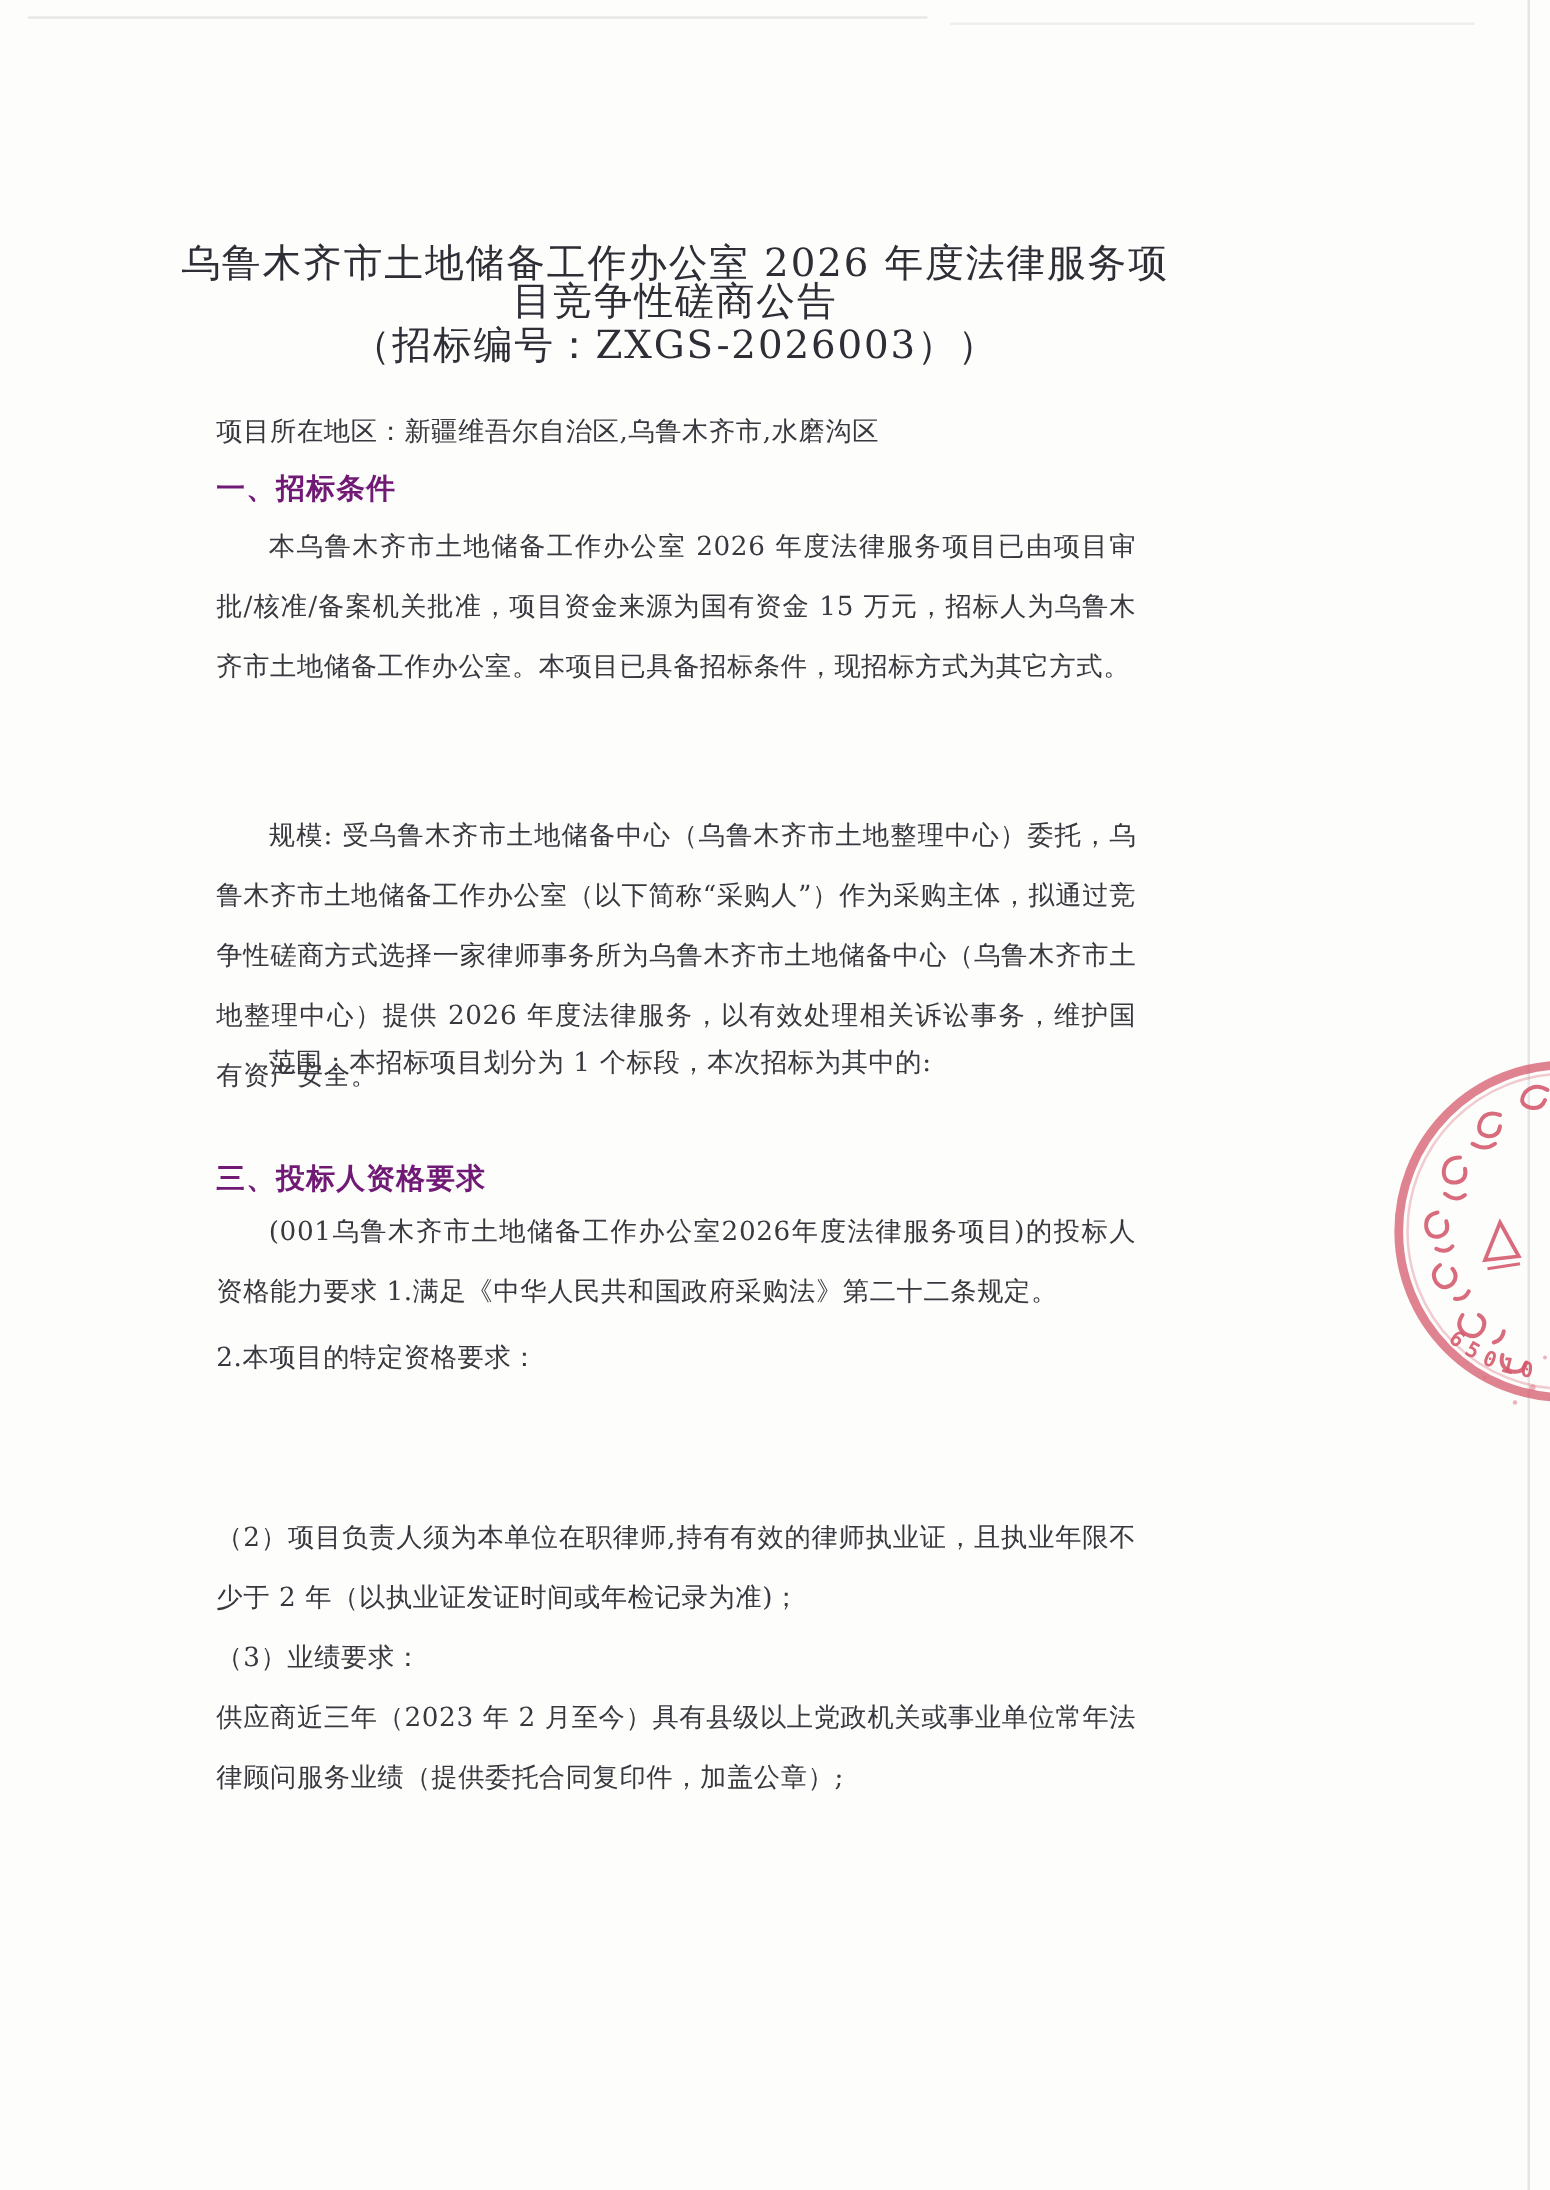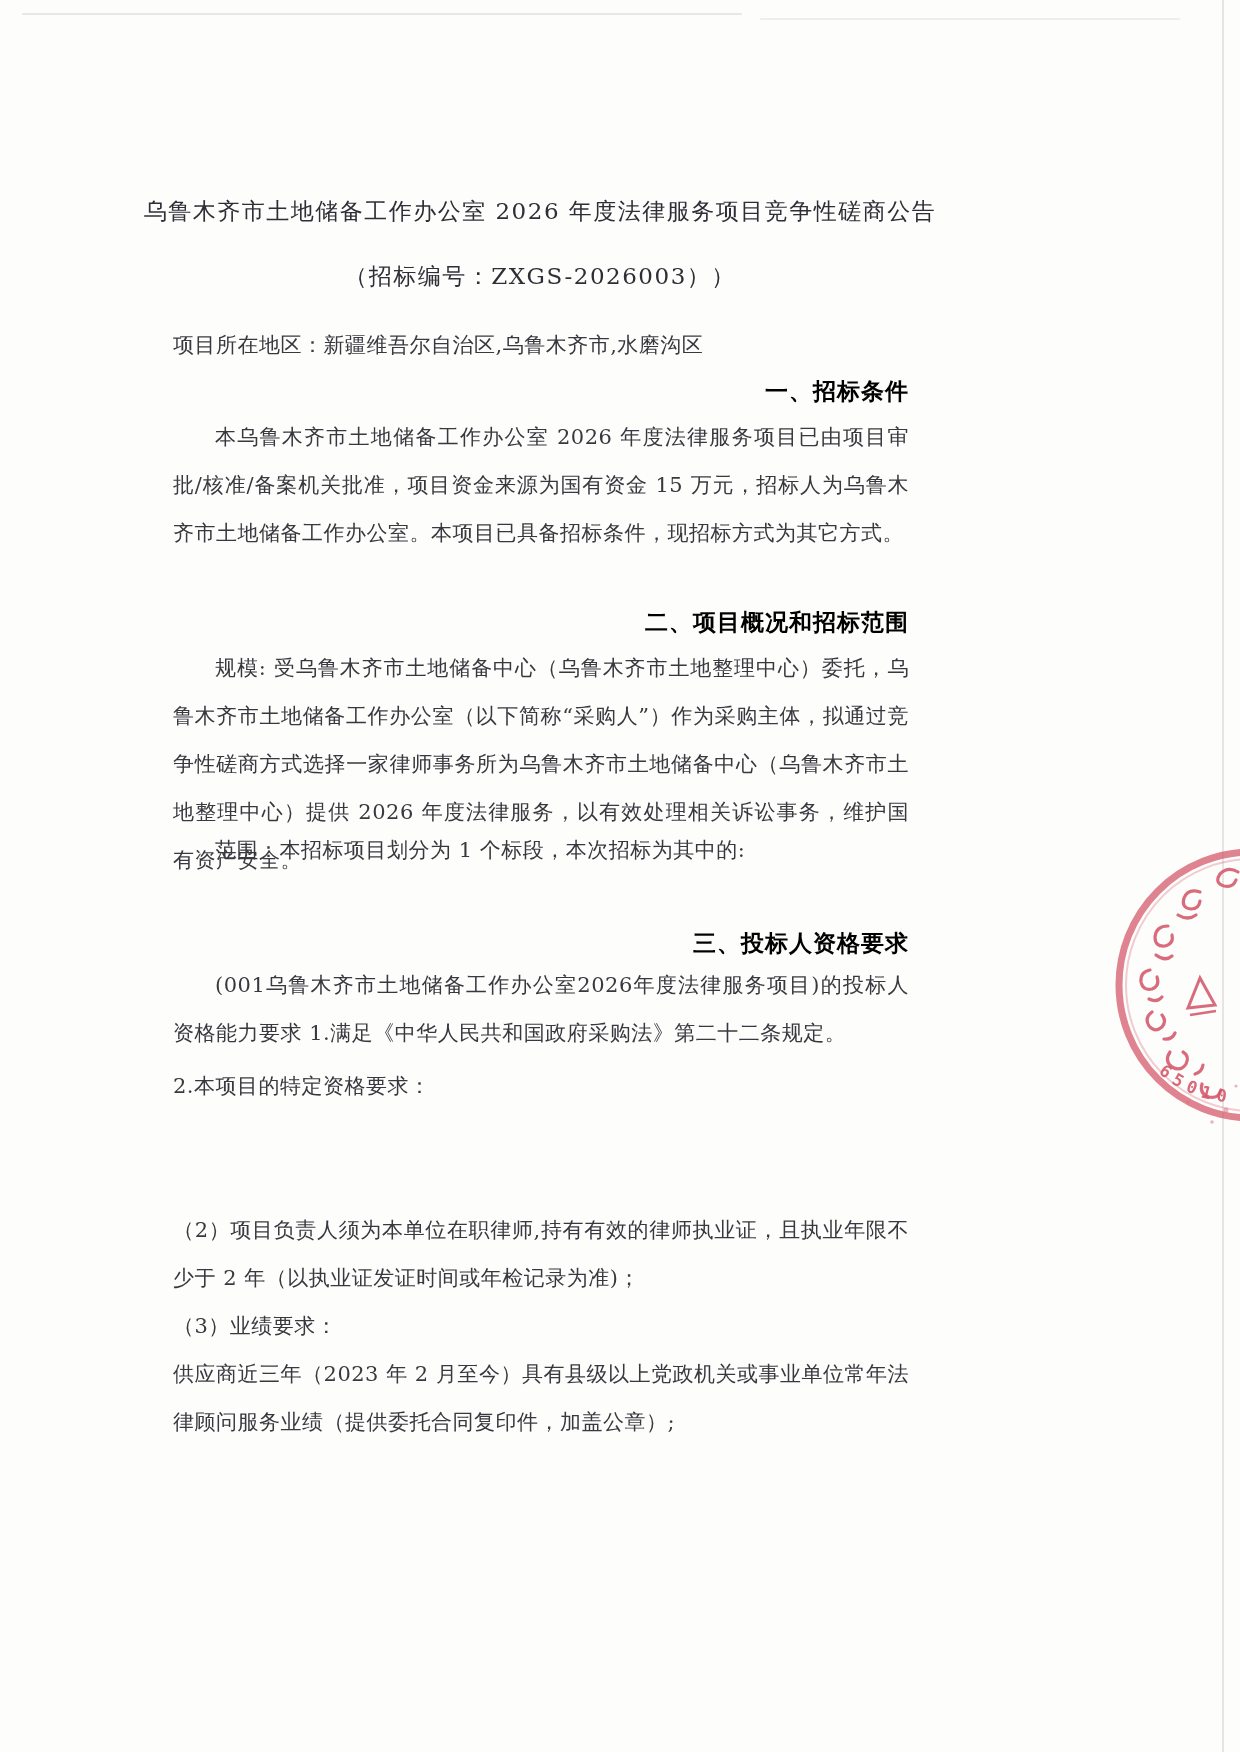--- a/index.html
+++ b/index.html
@@ -11,26 +11,26 @@
   }
   .t {
     position:absolute; left:173px; width:736px;
     font-size:21px; line-height:48px;
     text-align:justify; letter-spacing:0.5px;
   }
   .indent { text-indent:2em; }
   .indent-sm { text-indent:1em; }
   .h {
     font-weight:bold; font-size:23px; line-height:30px;
-    text-align:right; letter-spacing:1px; color:#000000;
+    text-align:left; letter-spacing:1px; color:#701a75;
     font-family:"DejaVu Sans","Liberation Sans",sans-serif;
   }
   .title-line {
     position:absolute; left:140px; width:800px;
-    text-align:center; font-size:23px; line-height:30px;
+    text-align:center; font-size:31px; line-height:30px;
     letter-spacing:1.5px; color:#2e2e36;
   }
   .loc { line-height:24px; text-align:left; }
   .artifact { position:absolute; background:#d9d6d2; opacity:0.55; border-radius:2px; }
   .edge-line { position:absolute; left:1222px; top:0; width:2px; height:1752px; background:#e5e5e8; }
   .stamp-svg { position:absolute; left:1040px; top:840px; }
 </style>
 </head>
 <body>
 
@@ -41,21 +41,20 @@
   <div class="edge-line"></div>
 
   <div class="title-line" style="top:196px;">乌鲁木齐市土地储备工作办公室 2026 年度法律服务项目竞争性磋商公告</div>
   <div class="title-line" style="top:261px;">（招标编号：ZXGS-2026003））</div>
 
   <div class="t loc" style="top:333px;">项目所在地区：新疆维吾尔自治区,乌鲁木齐市,水磨沟区</div>
 
   <div class="t h" style="top:376px;">一、招标条件</div>
   <div class="t indent" style="top:413px;">本乌鲁木齐市土地储备工作办公室 2026 年度法律服务项目已由项目审批/核准/备案机关批准，项目资金来源为国有资金 15 万元，招标人为乌鲁木齐市土地储备工作办公室。本项目已具备招标条件，现招标方式为其它方式。</div>
 
-  <div class="t h" style="top:607px;">二、项目概况和招标范围</div>
   <div class="t indent" style="top:644px;">规模: 受乌鲁木齐市土地储备中心（乌鲁木齐市土地整理中心）委托，乌鲁木齐市土地储备工作办公室（以下简称“采购人”）作为采购主体，拟通过竞争性磋商方式选择一家律师事务所为乌鲁木齐市土地储备中心（乌鲁木齐市土地整理中心）提供 2026 年度法律服务，以有效处理相关诉讼事务，维护国有资产安全。</div>
   <div class="t indent" style="top:826px;">范围：本招标项目划分为 1 个标段，本次招标为其中的:</div>
 
   <div class="t h" style="top:928px;">三、投标人资格要求</div>
   <div class="t indent" style="top:961px;">(001乌鲁木齐市土地储备工作办公室2026年度法律服务项目)的投标人资格能力要求 1.满足《中华人民共和国政府采购法》第二十二条规定。</div>
   <div class="t" style="top:1062px;">2.本项目的特定资格要求：</div>
   <div class="t" style="top:1206px;">（2）项目负责人须为本单位在职律师,持有有效的律师执业证，且执业年限不少于 2 年（以执业证发证时间或年检记录为准)；</div>
   <div class="t" style="top:1302px;">（3）业绩要求：</div>
   <div class="t" style="top:1350px;">供应商近三年（2023 年 2 月至今）具有县级以上党政机关或事业单位常年法律顾问服务业绩（提供委托合同复印件，加盖公章）;</div>
 

